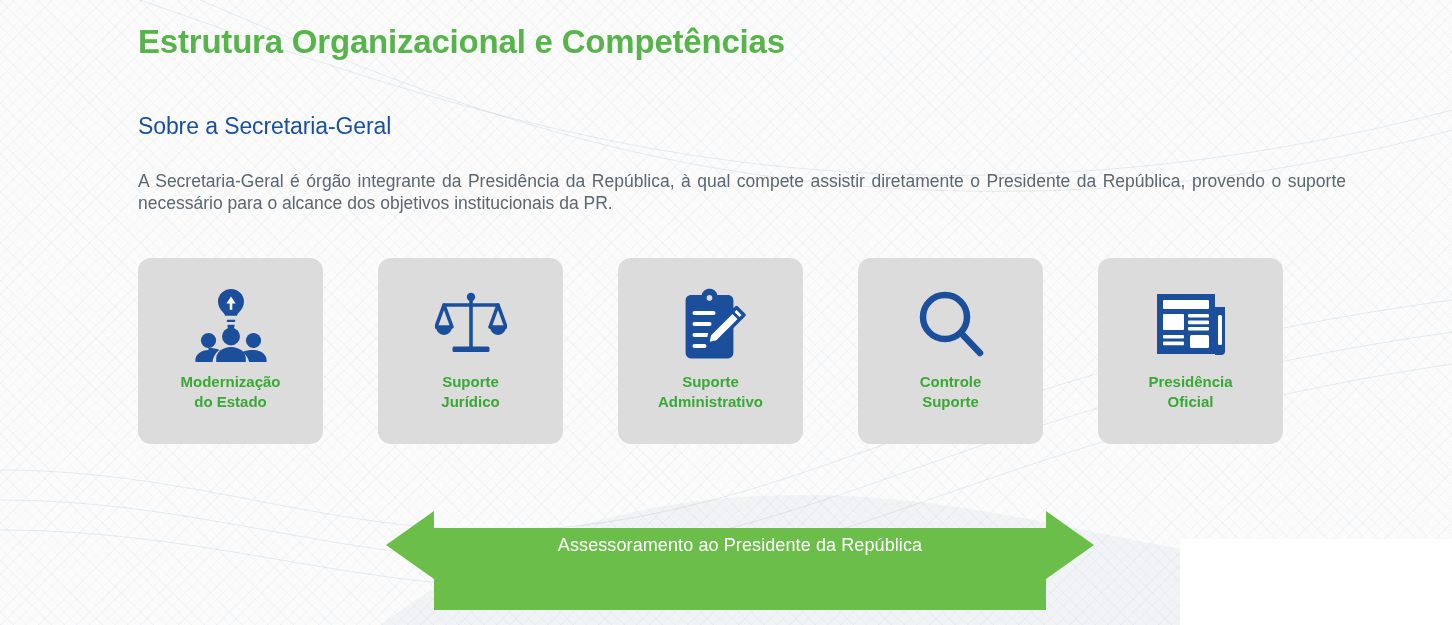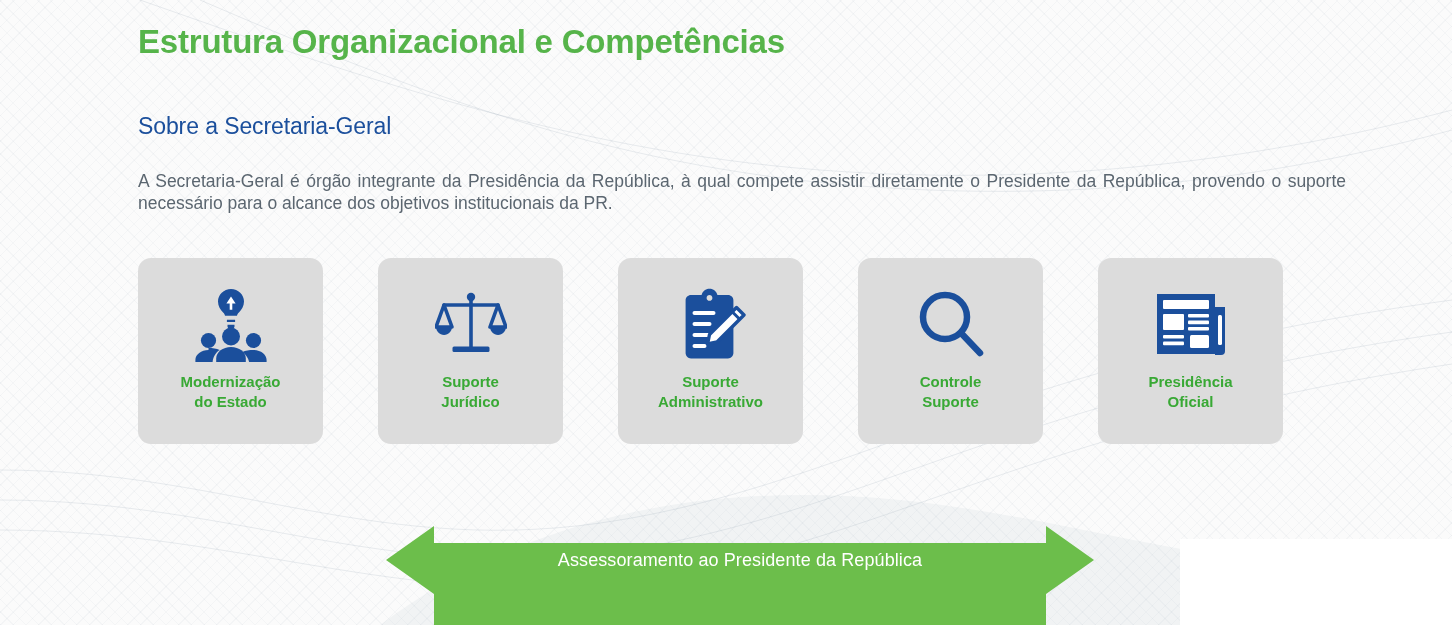--- a/index.html
+++ b/index.html
@@ -110,21 +110,21 @@
     font-weight: bold;
     color: #39a935;
     text-align: center;
     white-space: pre-line;
   }
 
   
   .arrow-wrap {
     position: absolute;
     left: 386px;
-    top: 513px;
+    top: 498px;
     width: 708px;
     height: 112px;
     z-index: 4;
   }
   .arrow-label {
     position: absolute;
     left: 0;
     top: 0;
     width: 708px;
     height: 94px;

